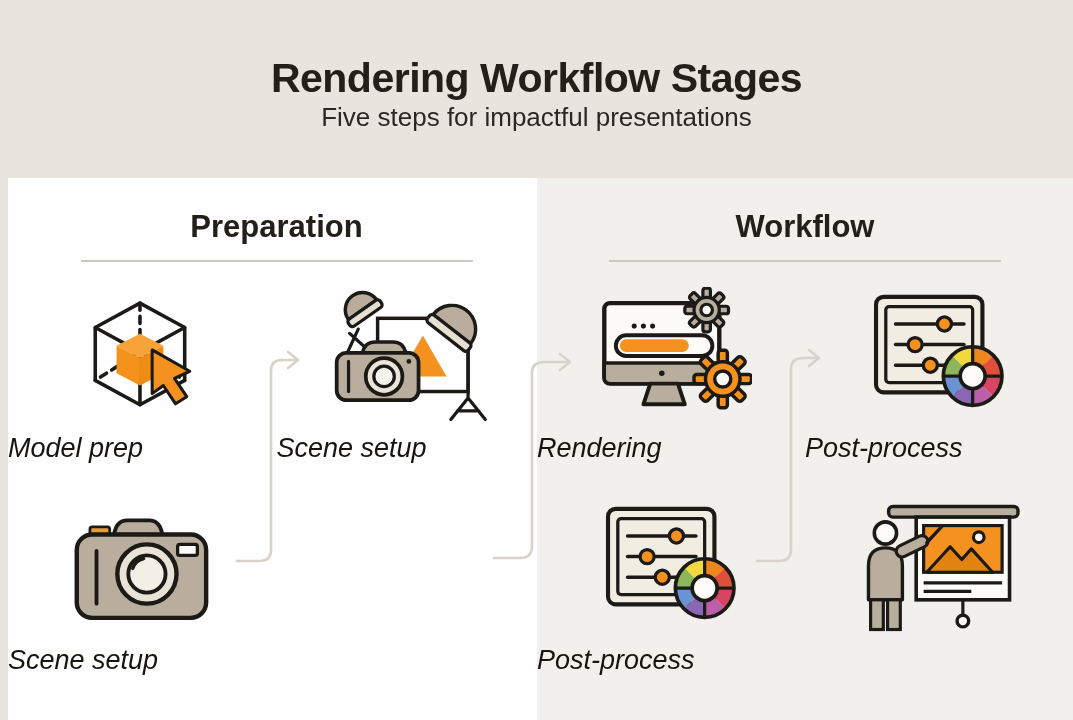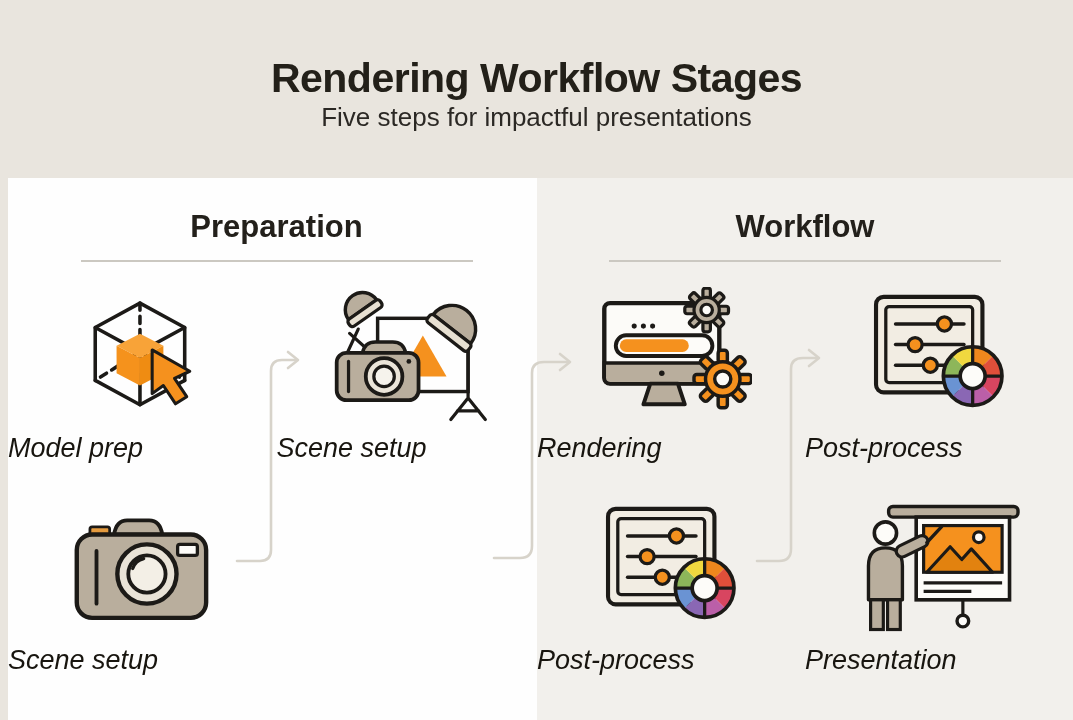--- a/index.html
+++ b/index.html
@@ -277,21 +277,20 @@
               <g>
                 <path d="M11,96 V64 Q11,47 27,47 Q43,47 43,64 V96 Z" fill="#b9ae9d" stroke="#1c1a17" stroke-width="3.2" stroke-linejoin="round"></path>
                 <rect x="38" y="47" width="32" height="11" rx="5.5" transform="rotate(-26 38 53)" fill="#b9ae9d" stroke="#1c1a17" stroke-width="3"></rect>
                 <line x1="66" y1="42" x2="80" y2="27" stroke="#1c1a17" stroke-width="3.2" stroke-linecap="round"></line>
                 <rect x="13" y="96" width="12" height="28" fill="#b9ae9d" stroke="#1c1a17" stroke-width="3"></rect>
                 <rect x="29" y="96" width="12" height="28" fill="#b9ae9d" stroke="#1c1a17" stroke-width="3"></rect>
                 <circle cx="27" cy="33" r="10.5" fill="#fdfcf9" stroke="#1c1a17" stroke-width="3.4"></circle>
               </g>
             </svg>
           </div>
-          <div class="item-label">Presentation</div>
         </div>
 
       </div>
     </div>
   </div>
 
   <svg class="connectors" viewBox="0 0 1073 720">
     <g fill="none" stroke="#d7d3ca" stroke-width="2.6" stroke-linecap="round" stroke-linejoin="round">
       <path d="M237,561 H260 Q271,561 271,550 V371 Q271,360 282,360 H296"></path>
       <path d="M288,352 L298,360 L288,368"></path>

